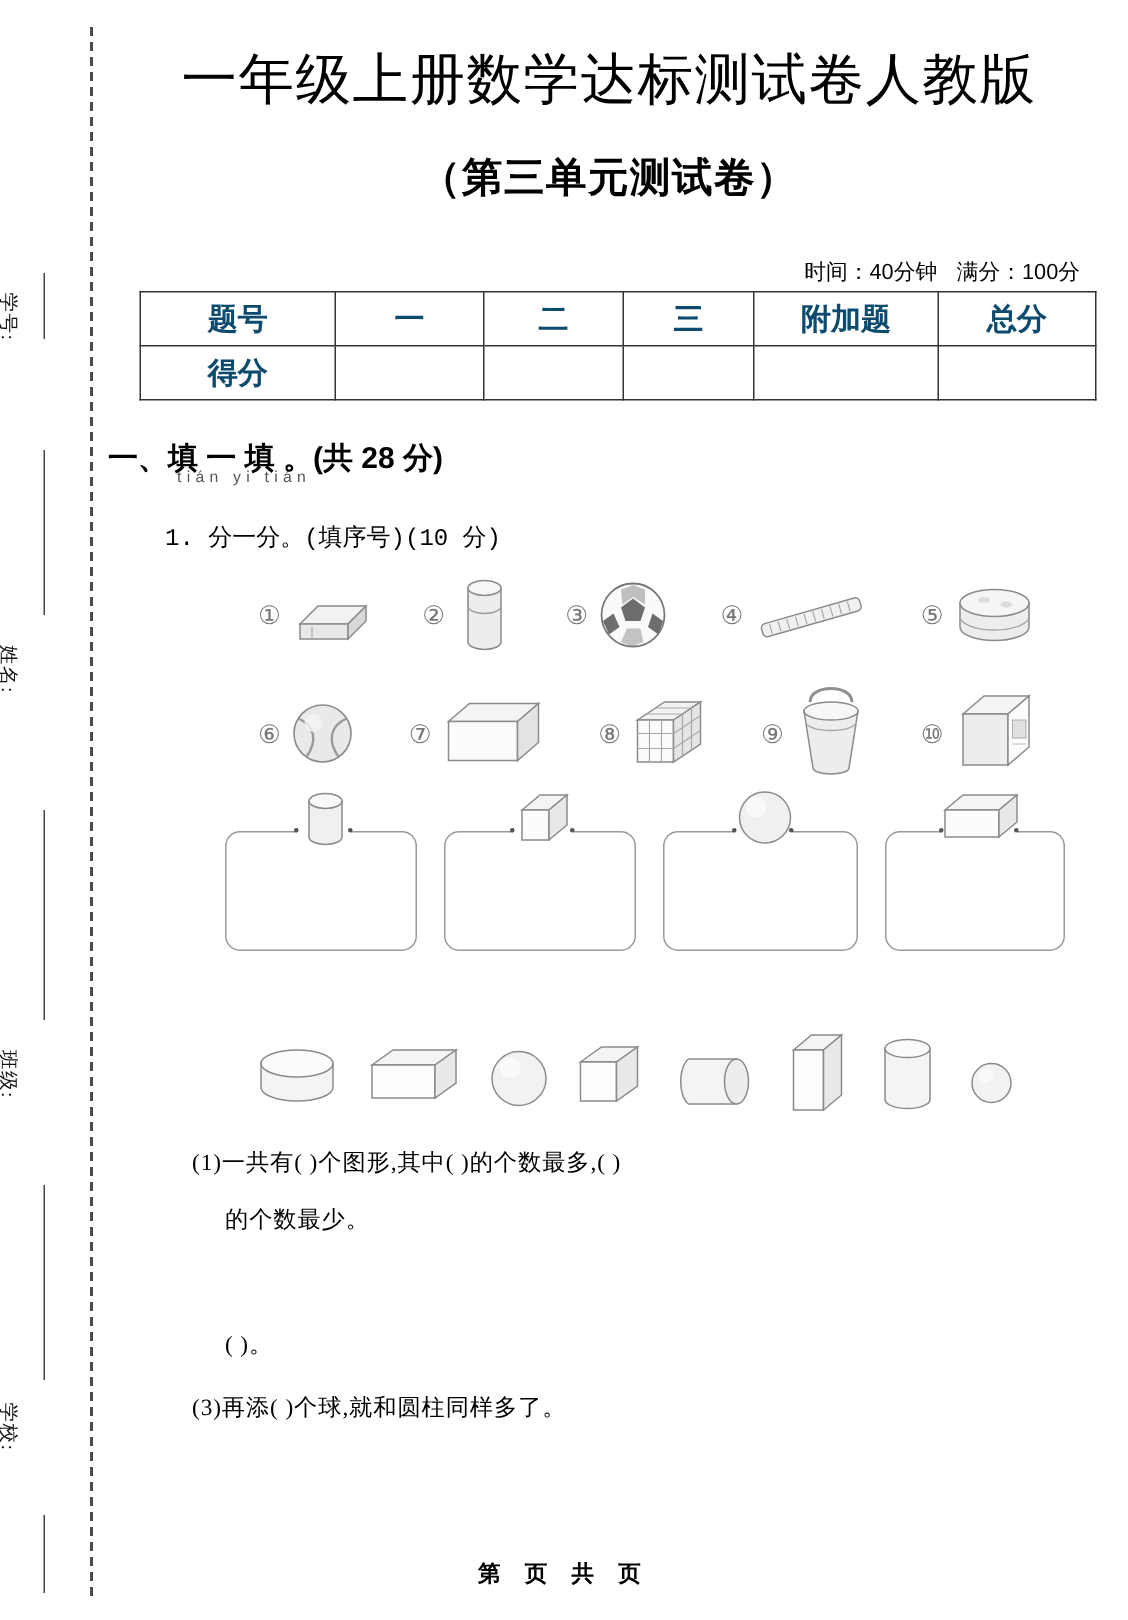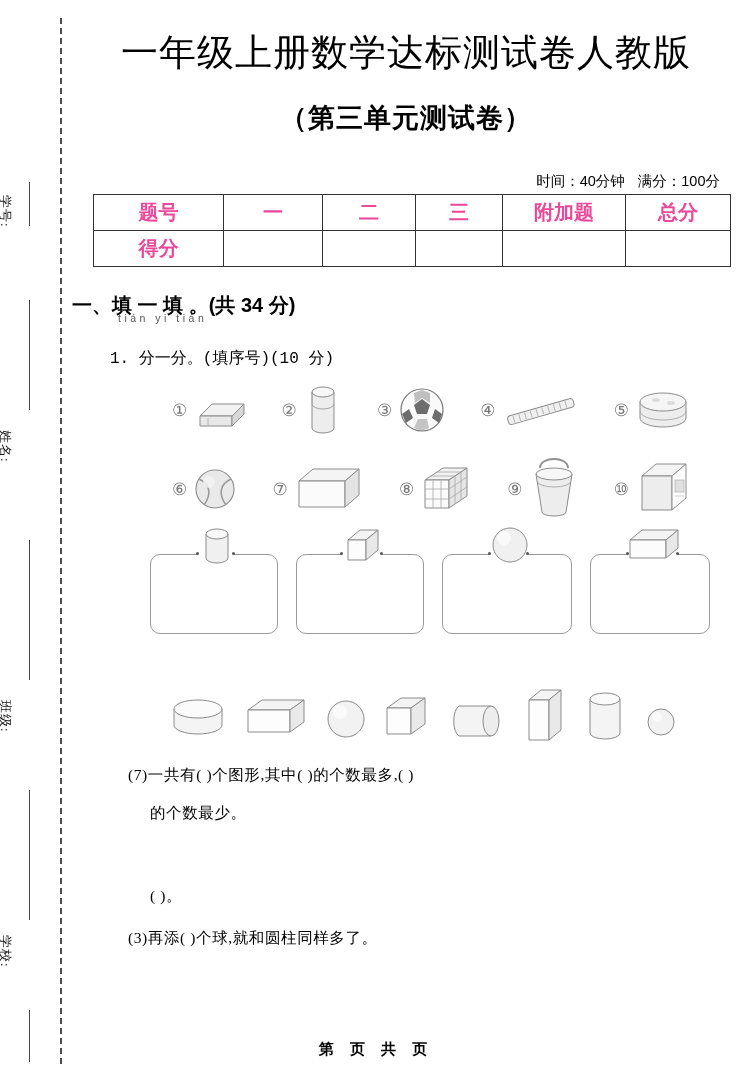--- a/index.html
+++ b/index.html
@@ -43,21 +43,21 @@
   .meta span{margin-left:9px;}
 
   
   .score-table{
     position:absolute;left:93px;top:194px;width:619px;
     border-collapse:collapse;table-layout:fixed;
   }
   .score-table td{
     border:1px solid #333;height:33px;text-align:center;vertical-align:middle;
     font-family:"Liberation Sans","DejaVu Sans",sans-serif;
-    font-weight:bold;font-size:20px;color:#ec4899;
+    font-weight:bold;font-size:20px;color:#0c4a6e;
   }
   .c0{width:127px;} .c1{width:96px;} .c2{width:90px;}
   .c3{width:84px;} .c4{width:120px;} .c5{width:102px;}
 
   
   .sec-head{
     position:absolute;left:72px;font-family:"Liberation Sans","DejaVu Sans",sans-serif;
     font-weight:bold;font-size:20px;color:#000;white-space:nowrap;
   }
   .pinyin{
@@ -144,21 +144,21 @@
       <td class="c1"></td>
       <td class="c2"></td>
       <td class="c3"></td>
       <td class="c4"></td>
       <td class="c5"></td>
     </tr>
   </tbody>
     </table>
 
   <div class="pinyin">tián yi tián</div>
-  <div class="sec-head" style="top:292px;">一、填 一 填 。(共 34 分)</div>
+  <div class="sec-head" style="top:292px;">一、填 一 填 。(共 28 分)</div>
 
   <div class="qhead" style="left:110px;top:348px;">1. 分一分。(填序号)(10 分)</div>
 
   <div class="figrow" style="left:172px;top:382px;width:520px;height:56px;justify-content:space-between;">
 
     <div class="figitem">
       <span class="num">①</span>
       <svg class="art" width="56" height="44" viewBox="0 0 56 44">
         <polygon points="8,28 20,16 52,16 40,28" fill="#f2f2f2" stroke="#8b8b8b" stroke-width="1"></polygon>
         <polygon points="8,28 40,28 40,38 8,38" fill="#e8e8e8" stroke="#8b8b8b" stroke-width="1"></polygon>
@@ -383,19 +383,19 @@
       <path d="M8,12 L8,46 A15,6 0 0 0 38,46 L38,12 Z" fill="#f4f4f4" stroke="#8b8b8b" stroke-width="1"></path>
       <ellipse cx="23" cy="12" rx="15" ry="6" fill="#fbfbfb" stroke="#8b8b8b" stroke-width="1"></ellipse>
     </svg>
 
     <svg class="art" width="34" height="42" viewBox="0 0 34 42">
       <circle cx="17" cy="26" r="13" fill="#f2f2f2" stroke="#8b8b8b" stroke-width="1"></circle>
       <circle cx="13" cy="21" r="5" fill="#fbfbfb" opacity="0.85"></circle>
     </svg>
   </div>
 
-  <div class="qtext" style="left:128px;top:765px;">(7)一共有(        )个图形,其中(        )的个数最多,(        )</div>
+  <div class="qtext" style="left:128px;top:765px;">(1)一共有(        )个图形,其中(        )的个数最多,(        )</div>
   <div class="qtext" style="left:150px;top:803px;">的个数最少。</div>
   <div class="qtext" style="left:150px;top:886px;">(        )。</div>
   <div class="qtext" style="left:128px;top:928px;">(3)再添(        )个球,就和圆柱同样多了。</div>
 
   <div class="footer">第 页 共 页</div>
 </div>
 
 </body></html>

